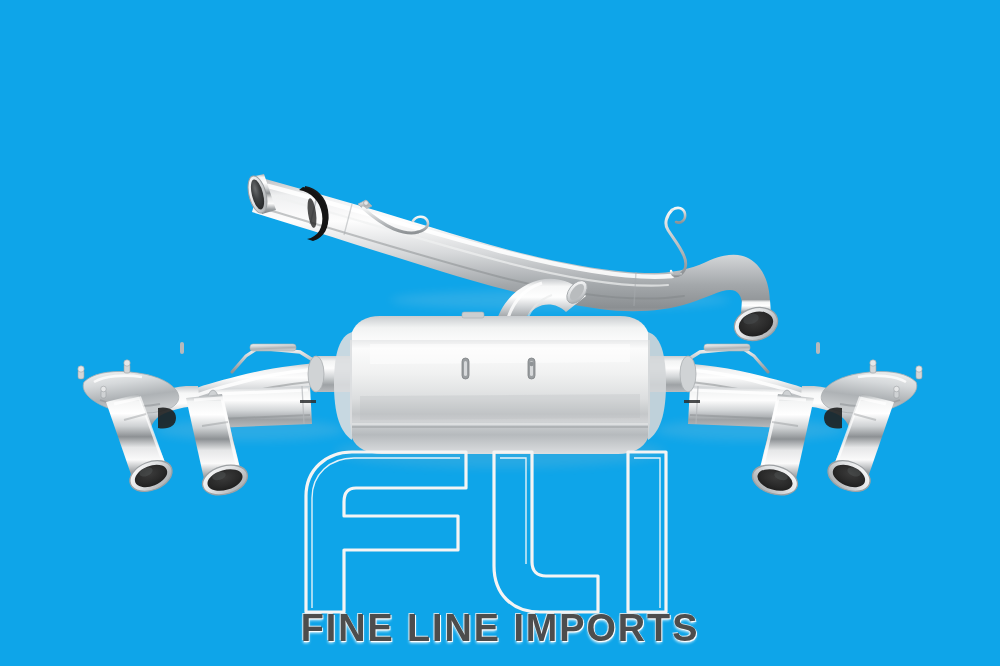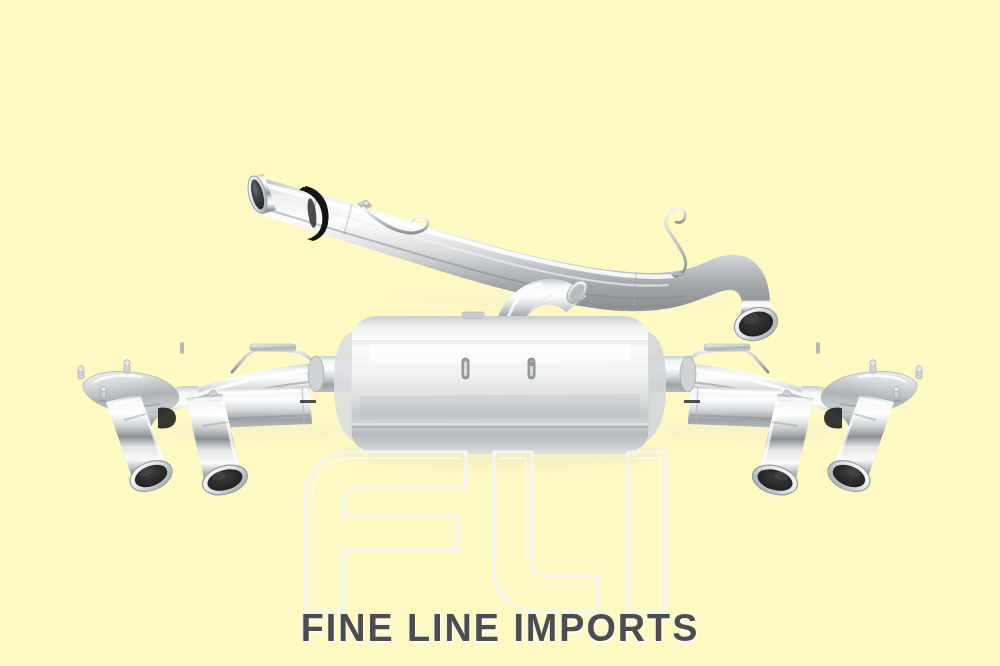--- a/index.html
+++ b/index.html
@@ -5,21 +5,21 @@
 <style>
   html,body{margin:0;padding:0;background:#ffffff;}
   body{
     font-family:"Liberation Sans", sans-serif;
     -webkit-font-smoothing:antialiased;
   }
   .stage{
     position:relative;
     width:1000px;
     height:666px;
-    background:#fef9c3;
+    background:#0ea5e9;
     overflow:hidden;
   }
   .stage svg.art{
     position:absolute;
     left:0; top:0;
     width:1000px;
     height:666px;
     display:block;
   }
   

